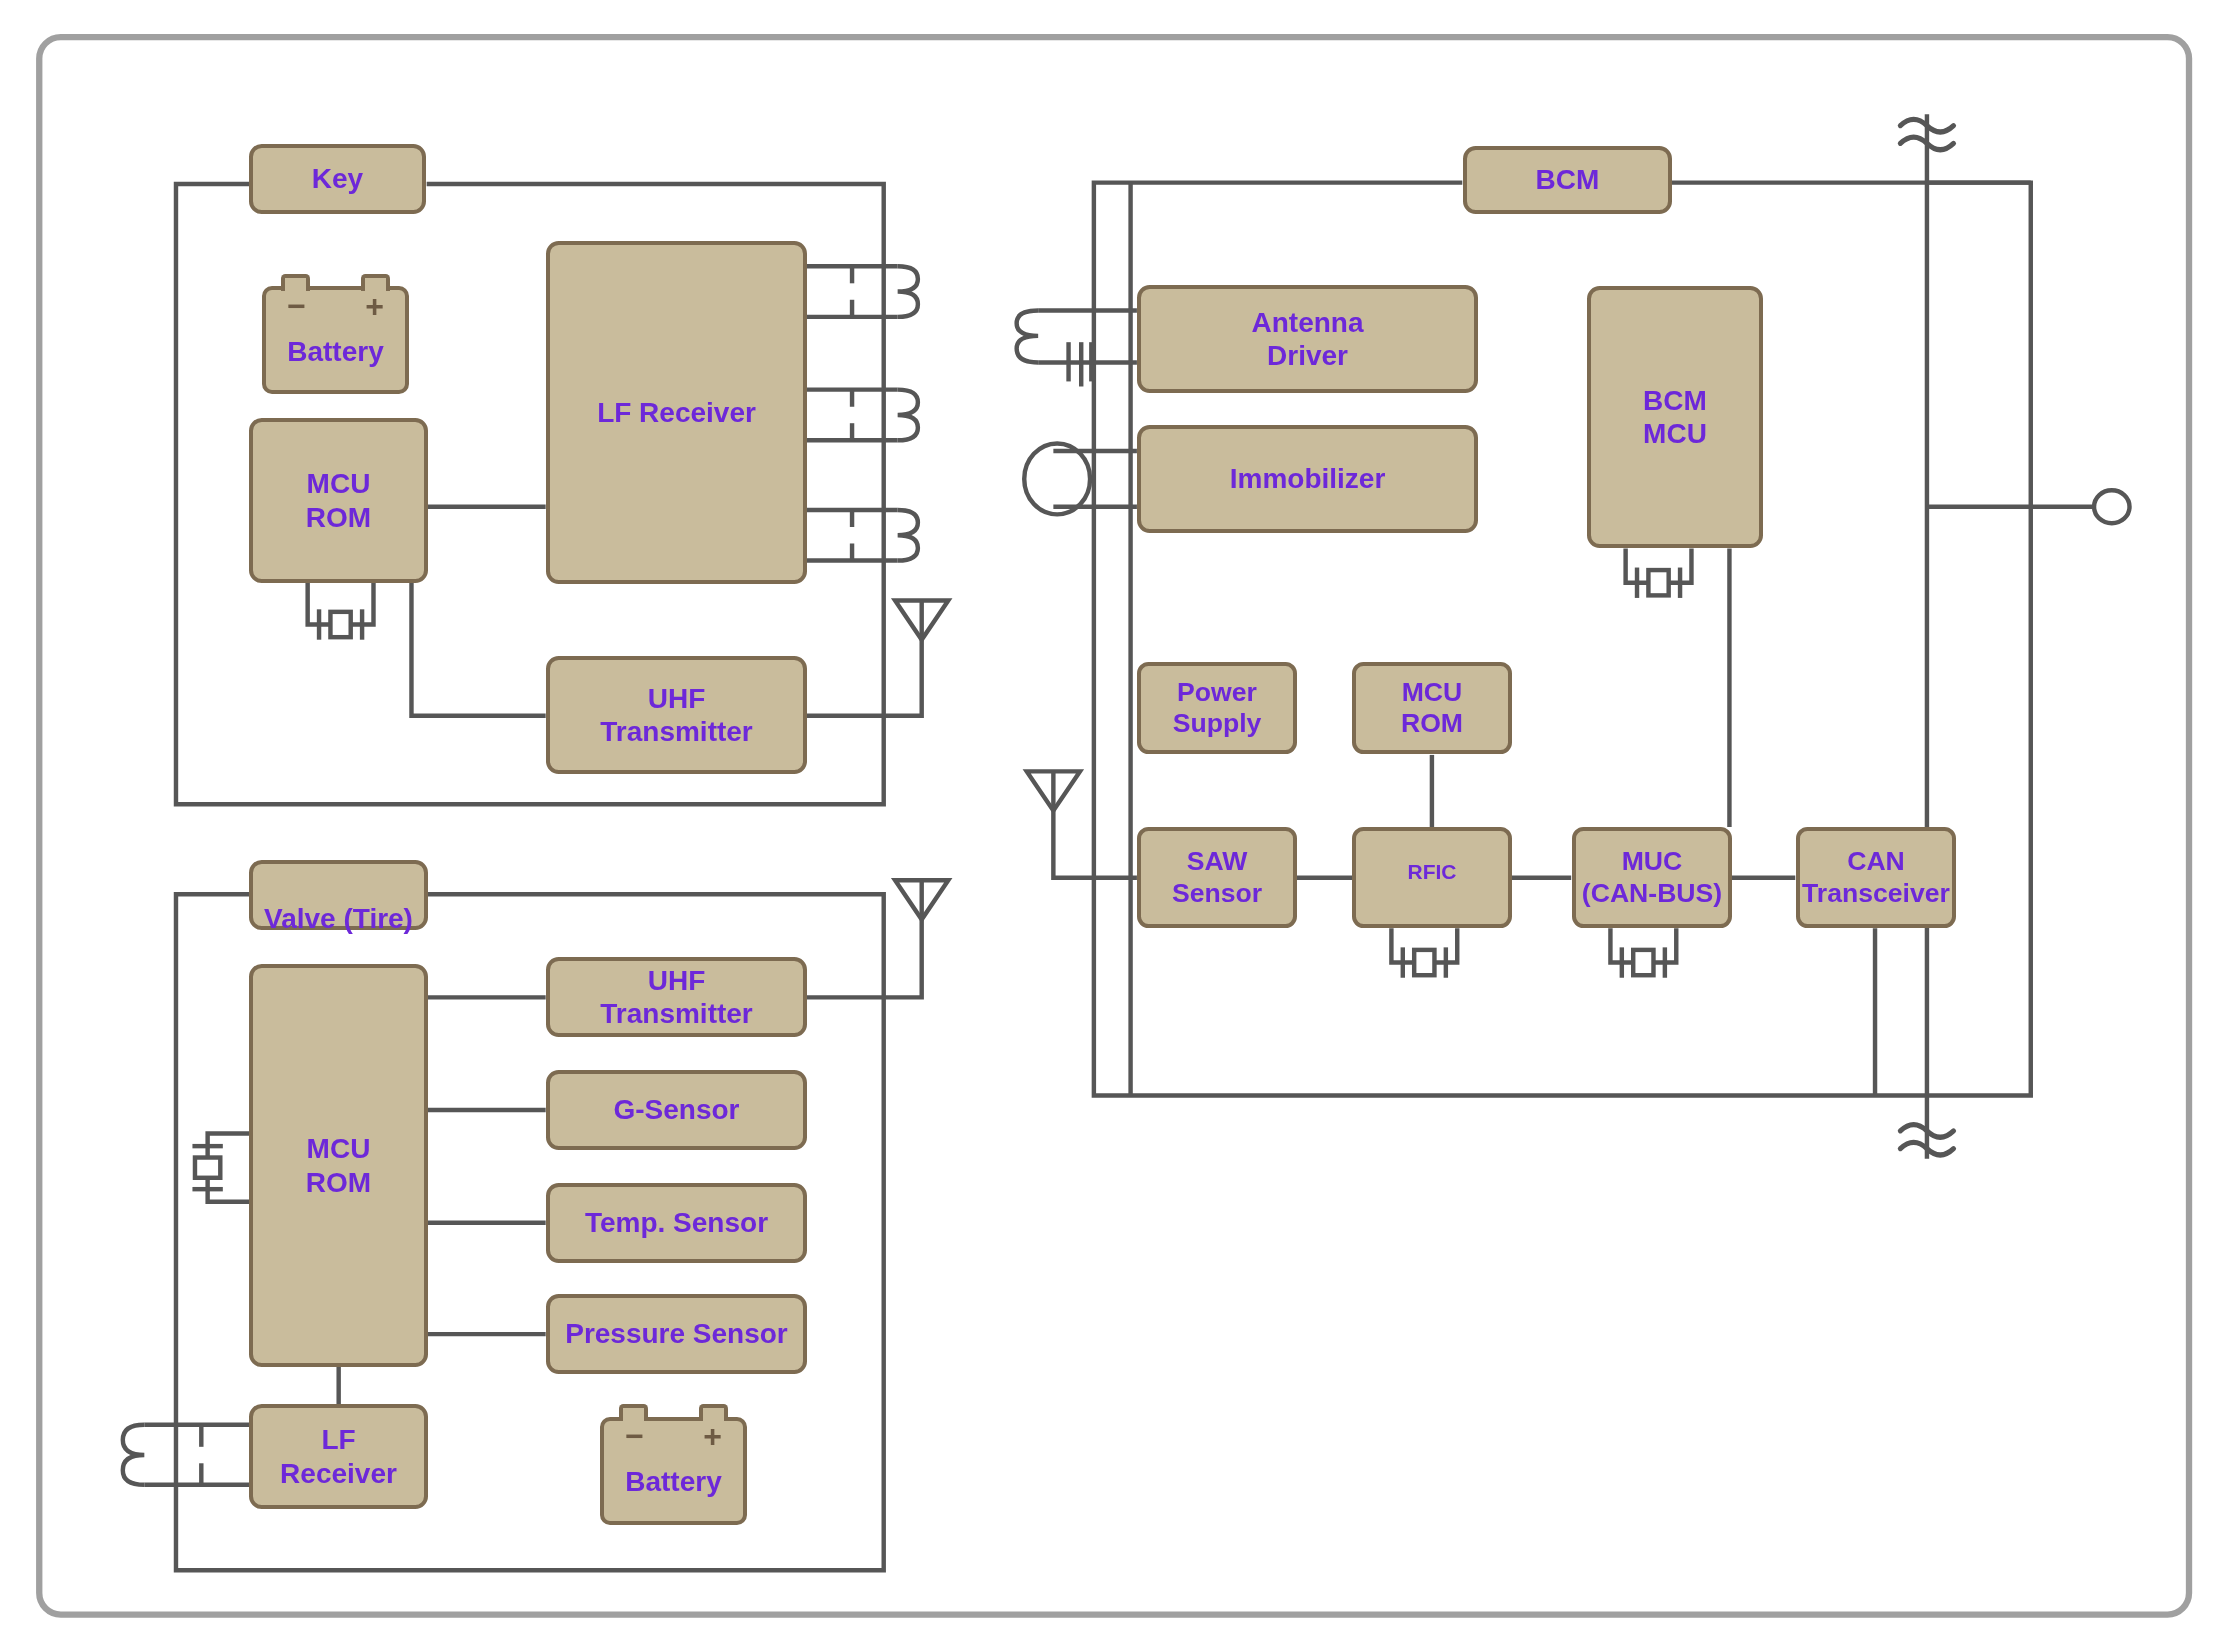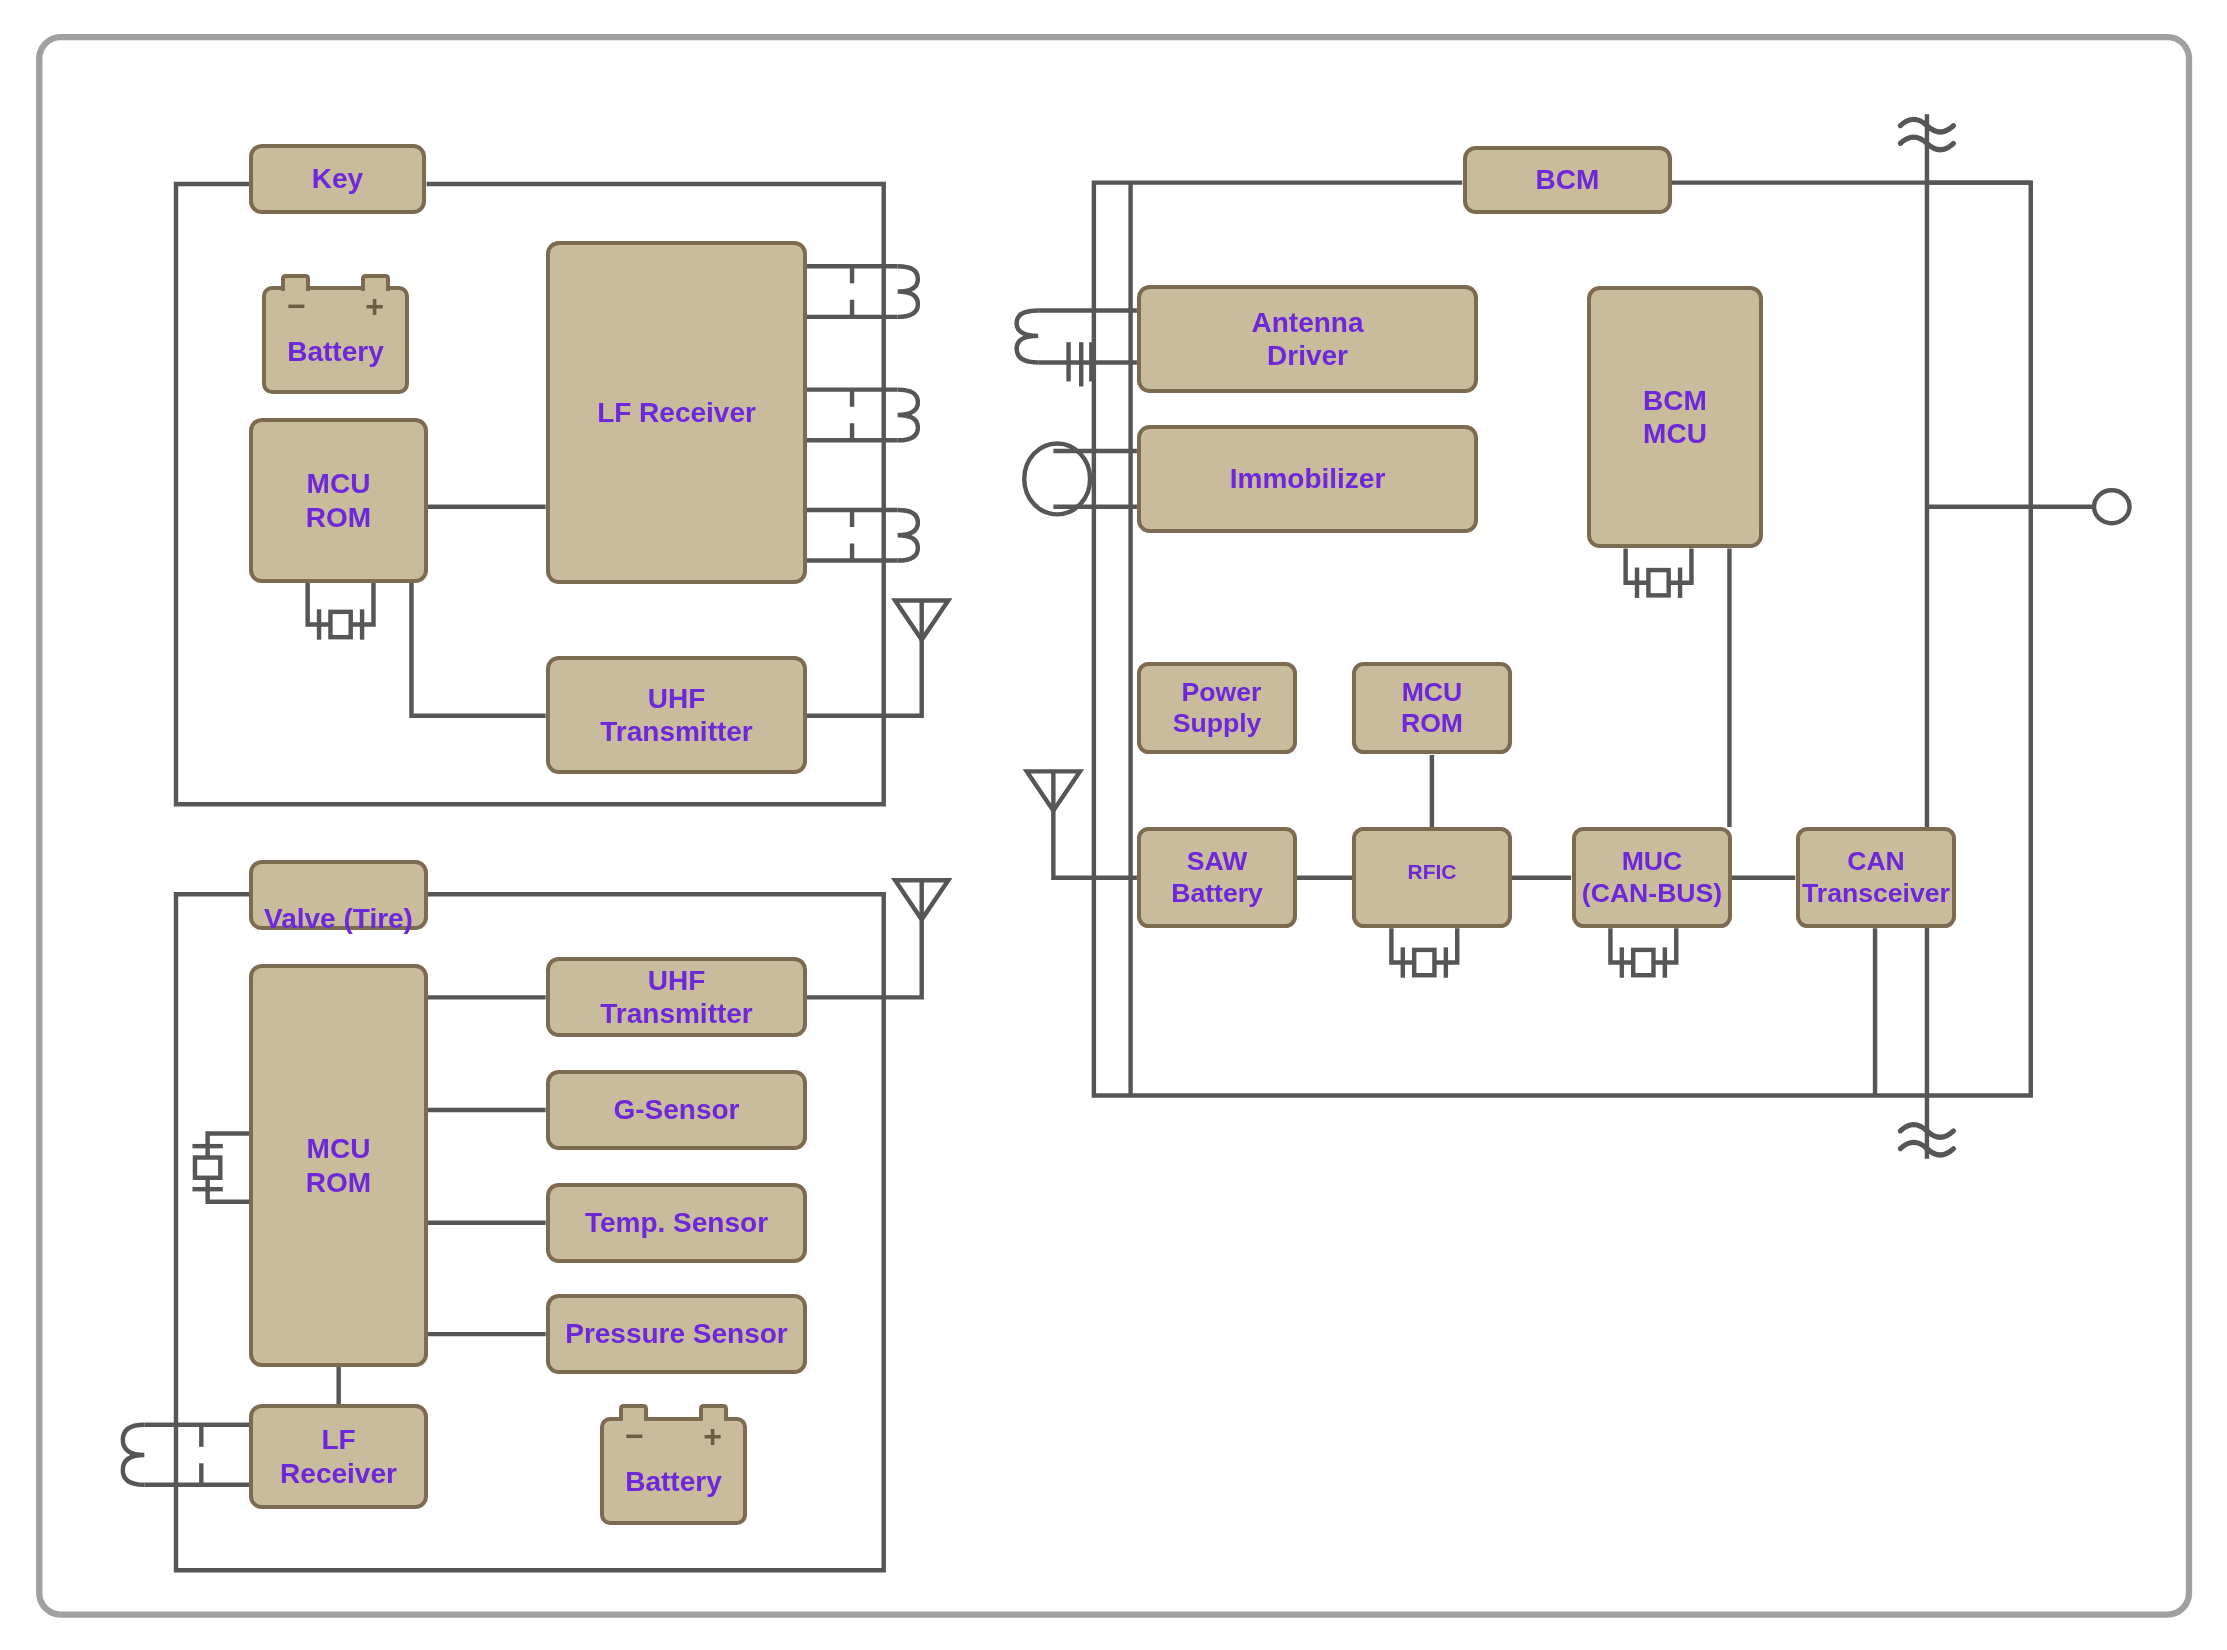--- a/index.html
+++ b/index.html
@@ -297,30 +297,30 @@
 Driver</div>
 
   <div style="position:absolute;left:1137px;top:425px;width:341px;height:108px;background:#C9BC9C;border:4.4px solid #7D6B51;border-radius:12.7px;box-sizing:border-box;"></div>
   <div class="blk-label" style="left:1137px;top:425px;width:341px;height:108px;font-size:28px;">Immobilizer</div>
 
   <div style="position:absolute;left:1587px;top:286px;width:176px;height:262px;background:#C9BC9C;border:4.4px solid #7D6B51;border-radius:12.7px;box-sizing:border-box;"></div>
   <div class="blk-label" style="left:1587px;top:286px;width:176px;height:262px;font-size:28px;">BCM
 MCU</div>
 
   <div style="position:absolute;left:1137px;top:662px;width:160px;height:92px;background:#C9BC9C;border:4.4px solid #7D6B51;border-radius:11.4px;box-sizing:border-box;"></div>
-  <div class="blk-label" style="left:1137px;top:662px;width:160px;height:92px;font-size:26.6px;text-align:right;">Power
+  <div class="blk-label" style="left:1137px;top:662px;width:160px;height:92px;font-size:26.6px;">Power
 Supply</div>
 
   <div style="position:absolute;left:1352px;top:662px;width:160px;height:92px;background:#C9BC9C;border:4.4px solid #7D6B51;border-radius:11.4px;box-sizing:border-box;"></div>
   <div class="blk-label" style="left:1352px;top:662px;width:160px;height:92px;font-size:26.6px;">MCU
 ROM</div>
 
   <div style="position:absolute;left:1137px;top:827px;width:160px;height:101px;background:#C9BC9C;border:4.4px solid #7D6B51;border-radius:11.4px;box-sizing:border-box;"></div>
   <div class="blk-label" style="left:1137px;top:827px;width:160px;height:101px;font-size:26.6px;">SAW
-Battery</div>
+Sensor</div>
 
   <div style="position:absolute;left:1352px;top:827px;width:160px;height:101px;background:#C9BC9C;border:4.4px solid #7D6B51;border-radius:11.4px;box-sizing:border-box;"></div>
   <div class="blk-label" style="left:1352px;top:827px;width:160px;height:91px;font-size:21px;">RFIC</div>
 
   <div style="position:absolute;left:1572px;top:827px;width:160px;height:101px;background:#C9BC9C;border:4.4px solid #7D6B51;border-radius:11.4px;box-sizing:border-box;"></div>
   <div class="blk-label" style="left:1572px;top:827px;width:160px;height:101px;font-size:26.6px;">MUC
 (CAN-BUS)</div>
 
   <div style="position:absolute;left:1796px;top:827px;width:160px;height:101px;background:#C9BC9C;border:4.4px solid #7D6B51;border-radius:11.4px;box-sizing:border-box;"></div>
   <div class="blk-label" style="left:1796px;top:827px;width:160px;height:101px;font-size:26.6px;">CAN

